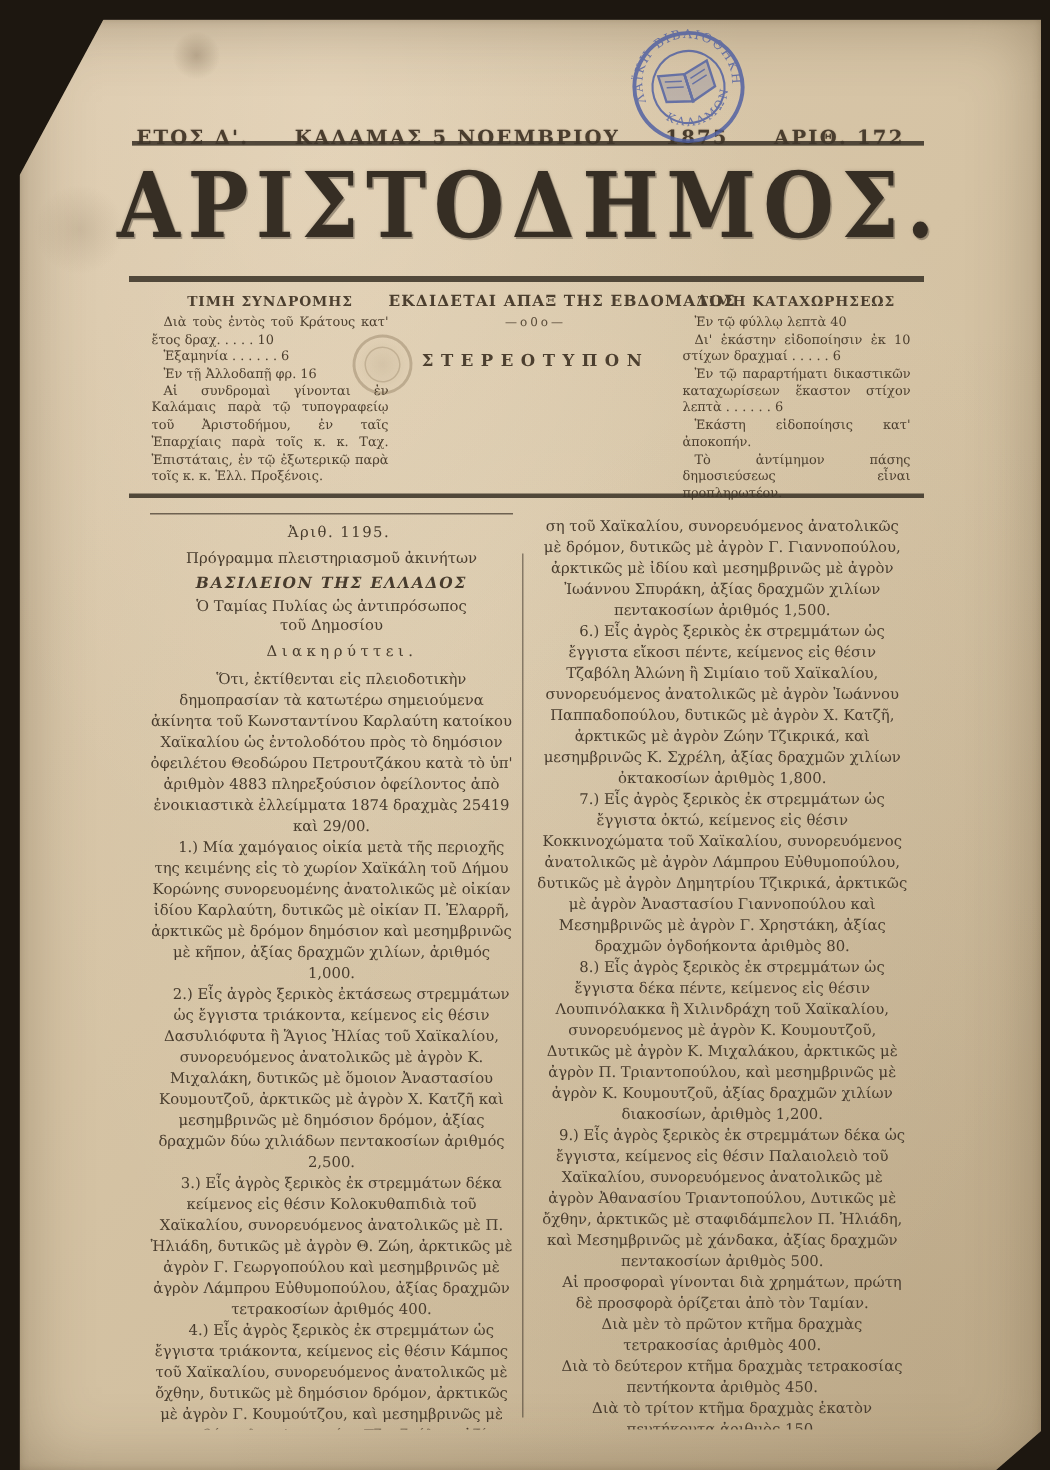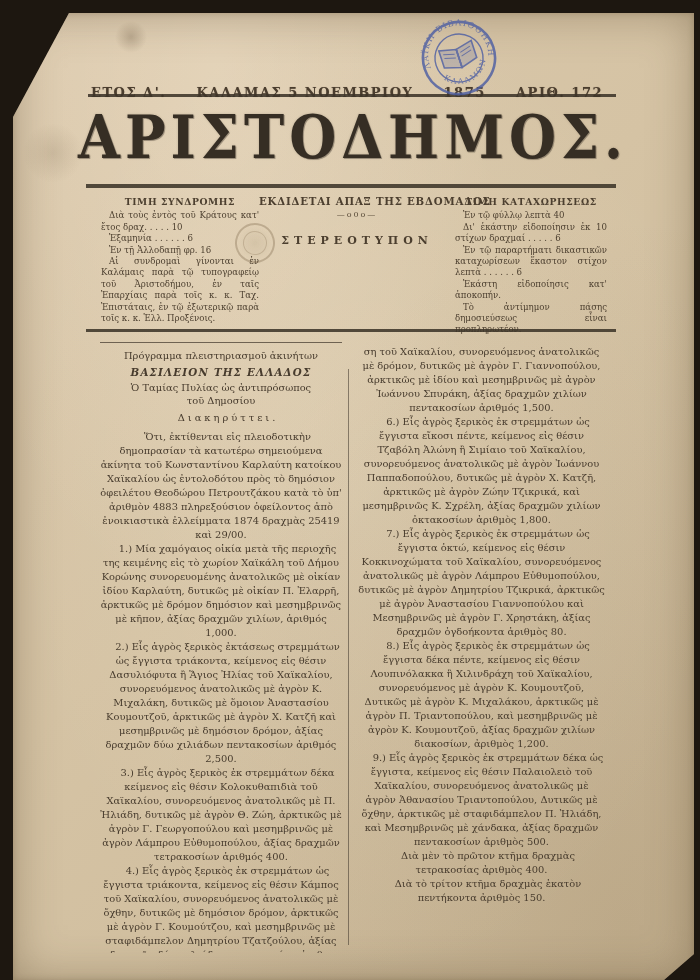--- a/index.html
+++ b/index.html
@@ -151,39 +151,42 @@
 
   <div class="stamp-faded"></div>
 
   <div class="rule" style="left:73px;top:316px;width:530px;height:3px;"></div>
 
   <div class="bodywrap">
     <div class="coldivider"></div>
 
     <div class="bcol bcol-left">
       <hr class="typosrule">
+      <p class="docnum">Ἀριθ. 1195.</p>
       <p class="ctr">Πρόγραμμα πλειστηριασμοῦ ἀκινήτων</p>
       <p class="ctr kingdom">ΒΑΣΙΛΕΙΟΝ ΤΗΣ ΕΛΛΑΔΟΣ</p>
       <p class="ctr authority">Ὁ Ταμίας Πυλίας ὡς ἀντιπρόσωπος τοῦ Δημοσίου</p>
       <p class="declares">Διακηρύττει.</p>
       <div>
           <p>Ὅτι, ἐκτίθενται εἰς πλειοδοτικὴν δημοπρασίαν τὰ κατωτέρω σημειούμενα ἀκίνητα τοῦ Κωνσταντίνου Καρλαύτη κατοίκου Χαϊκαλίου ὡς ἐντολοδότου πρὸς τὸ δημόσιον ὀφειλέτου Θεοδώρου Πετρουτζάκου κατὰ τὸ ὑπ' ἀριθμὸν 4883 πληρεξούσιον ὀφείλοντος ἀπὸ ἐνοικιαστικὰ ἐλλείμματα 1874 δραχμὰς 25419 καὶ 29/00.</p>
           <p>1.) Μία χαμόγαιος οἰκία μετὰ τῆς περιοχῆς της κειμένης εἰς τὸ χωρίον Χαϊκάλη τοῦ Δήμου Κορώνης συνορευομένης ἀνατολικῶς μὲ οἰκίαν ἰδίου Καρλαύτη, δυτικῶς μὲ οἰκίαν Π. Ἐλαρρῆ, ἀρκτικῶς μὲ δρόμον δημόσιον καὶ μεσημβρινῶς μὲ κῆπον, ἀξίας δραχμῶν χιλίων, ἀριθμός 1,000.</p>
           <p>2.) Εἷς ἀγρὸς ξερικὸς ἐκτάσεως στρεμμάτων ὡς ἔγγιστα τριάκοντα, κείμενος εἰς θέσιν Δασυλιόφυτα ἢ Ἅγιος Ἠλίας τοῦ Χαϊκαλίου, συνορευόμενος ἀνατολικῶς μὲ ἀγρὸν Κ. Μιχαλάκη, δυτικῶς μὲ ὅμοιον Ἀναστασίου Κουμουτζοῦ, ἀρκτικῶς μὲ ἀγρὸν Χ. Κατζῆ καὶ μεσημβρινῶς μὲ δημόσιον δρόμον, ἀξίας δραχμῶν δύω χιλιάδων πεντακοσίων ἀριθμός 2,500.</p>
           <p>3.) Εἷς ἀγρὸς ξερικὸς ἐκ στρεμμάτων δέκα κείμενος εἰς θέσιν Κολοκυθαπιδιὰ τοῦ Χαϊκαλίου, συνορευόμενος ἀνατολικῶς μὲ Π. Ἠλιάδη, δυτικῶς μὲ ἀγρὸν Θ. Ζώη, ἀρκτικῶς μὲ ἀγρὸν Γ. Γεωργοπούλου καὶ μεσημβρινῶς μὲ ἀγρὸν Λάμπρου Εὐθυμοπούλου, ἀξίας δραχμῶν τετρακοσίων ἀριθμός 400.</p>
           <p>4.) Εἷς ἀγρὸς ξερικὸς ἐκ στρεμμάτων ὡς ἔγγιστα τριάκοντα, κείμενος εἰς θέσιν Κάμπος τοῦ Χαϊκαλίου, συνορευόμενος ἀνατολικῶς μὲ ὄχθην, δυτικῶς μὲ δημόσιον δρόμον, ἀρκτικῶς μὲ ἀγρὸν Γ. Κουμούτζου, καὶ μεσημβρινῶς μὲ σταφιδάμπελον Δημητρίου Τζατζούλου, ἀξίας δραχμῶν δύω χιλιάδων πεντακοσίων ἀριθμ. 2,500.</p>
         </div>
     </div>
 
     <div class="bcol bcol-right">
       <div>
           <p>ση τοῦ Χαϊκαλίου, συνορευόμενος ἀνατολικῶς μὲ δρόμον, δυτικῶς μὲ ἀγρὸν Γ. Γιαννοπούλου, ἀρκτικῶς μὲ ἰδίου καὶ μεσημβρινῶς μὲ ἀγρὸν Ἰωάννου Σπυράκη, ἀξίας δραχμῶν χιλίων πεντακοσίων ἀριθμός 1,500.</p>
           <p>6.) Εἷς ἀγρὸς ξερικὸς ἐκ στρεμμάτων ὡς ἔγγιστα εἴκοσι πέντε, κείμενος εἰς θέσιν Τζαβόλη Ἀλώνη ἢ Σιμίαιο τοῦ Χαϊκαλίου, συνορευόμενος ἀνατολικῶς μὲ ἀγρὸν Ἰωάννου Παππαδοπούλου, δυτικῶς μὲ ἀγρὸν Χ. Κατζῆ, ἀρκτικῶς μὲ ἀγρὸν Ζώην Τζικρικά, καὶ μεσημβρινῶς Κ. Σχρέλη, ἀξίας δραχμῶν χιλίων ὀκτακοσίων ἀριθμὸς 1,800.</p>
           <p>7.) Εἷς ἀγρὸς ξερικὸς ἐκ στρεμμάτων ὡς ἔγγιστα ὀκτώ, κείμενος εἰς θέσιν Κοκκινοχώματα τοῦ Χαϊκαλίου, συνορευόμενος ἀνατολικῶς μὲ ἀγρὸν Λάμπρου Εὐθυμοπούλου, δυτικῶς μὲ ἀγρὸν Δημητρίου Τζικρικά, ἀρκτικῶς μὲ ἀγρὸν Ἀναστασίου Γιαννοπούλου καὶ Μεσημβρινῶς μὲ ἀγρὸν Γ. Χρηστάκη, ἀξίας δραχμῶν ὀγδοήκοντα ἀριθμὸς 80.</p>
           <p>8.) Εἷς ἀγρὸς ξερικὸς ἐκ στρεμμάτων ὡς ἔγγιστα δέκα πέντε, κείμενος εἰς θέσιν Λουπινόλακκα ἢ Χιλινδράχη τοῦ Χαϊκαλίου, συνορευόμενος μὲ ἀγρὸν Κ. Κουμουτζοῦ, Δυτικῶς μὲ ἀγρὸν Κ. Μιχαλάκου, ἀρκτικῶς μὲ ἀγρὸν Π. Τριαντοπούλου, καὶ μεσημβρινῶς μὲ ἀγρὸν Κ. Κουμουτζοῦ, ἀξίας δραχμῶν χιλίων διακοσίων, ἀριθμὸς 1,200.</p>
           <p>9.) Εἷς ἀγρὸς ξερικὸς ἐκ στρεμμάτων δέκα ὡς ἔγγιστα, κείμενος εἰς θέσιν Παλαιολειὸ τοῦ Χαϊκαλίου, συνορευόμενος ἀνατολικῶς μὲ ἀγρὸν Ἀθανασίου Τριαντοπούλου, Δυτικῶς μὲ ὄχθην, ἀρκτικῶς μὲ σταφιδάμπελον Π. Ἠλιάδη, καὶ Μεσημβρινῶς μὲ χάνδακα, ἀξίας δραχμῶν πεντακοσίων ἀριθμὸς 500.</p>
+          <p>Αἱ προσφοραὶ γίνονται διὰ χρημάτων, πρώτη δὲ προσφορὰ ὁρίζεται ἀπὸ τὸν Ταμίαν.</p>
           <p>Διὰ μὲν τὸ πρῶτον κτῆμα δραχμὰς τετρακοσίας ἀριθμὸς 400.</p>
+          <p>Διὰ τὸ δεύτερον κτῆμα δραχμὰς τετρακοσίας πεντήκοντα ἀριθμὸς 450.</p>
           <p>Διὰ τὸ τρίτον κτῆμα δραχμὰς ἑκατὸν πεντήκοντα ἀριθμὸς 150.</p>
         </div>
     </div>
   </div>
 
 </div>
 
 </body></html>

